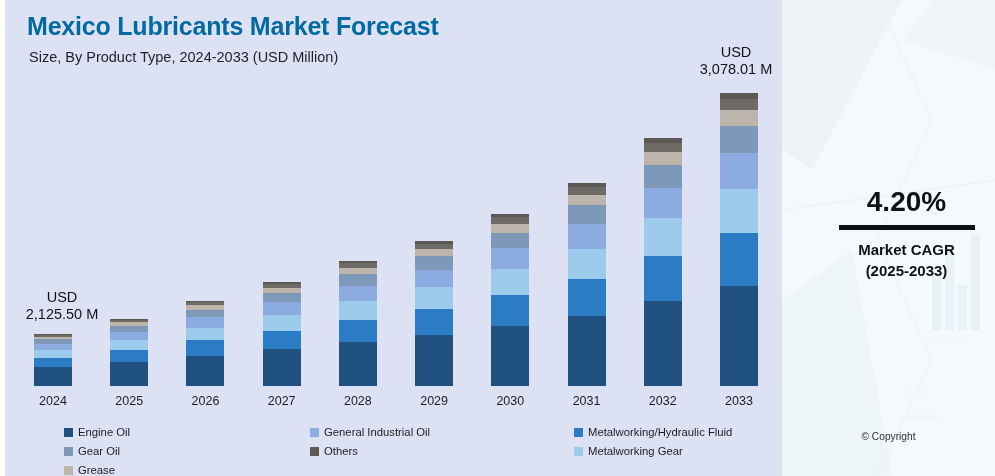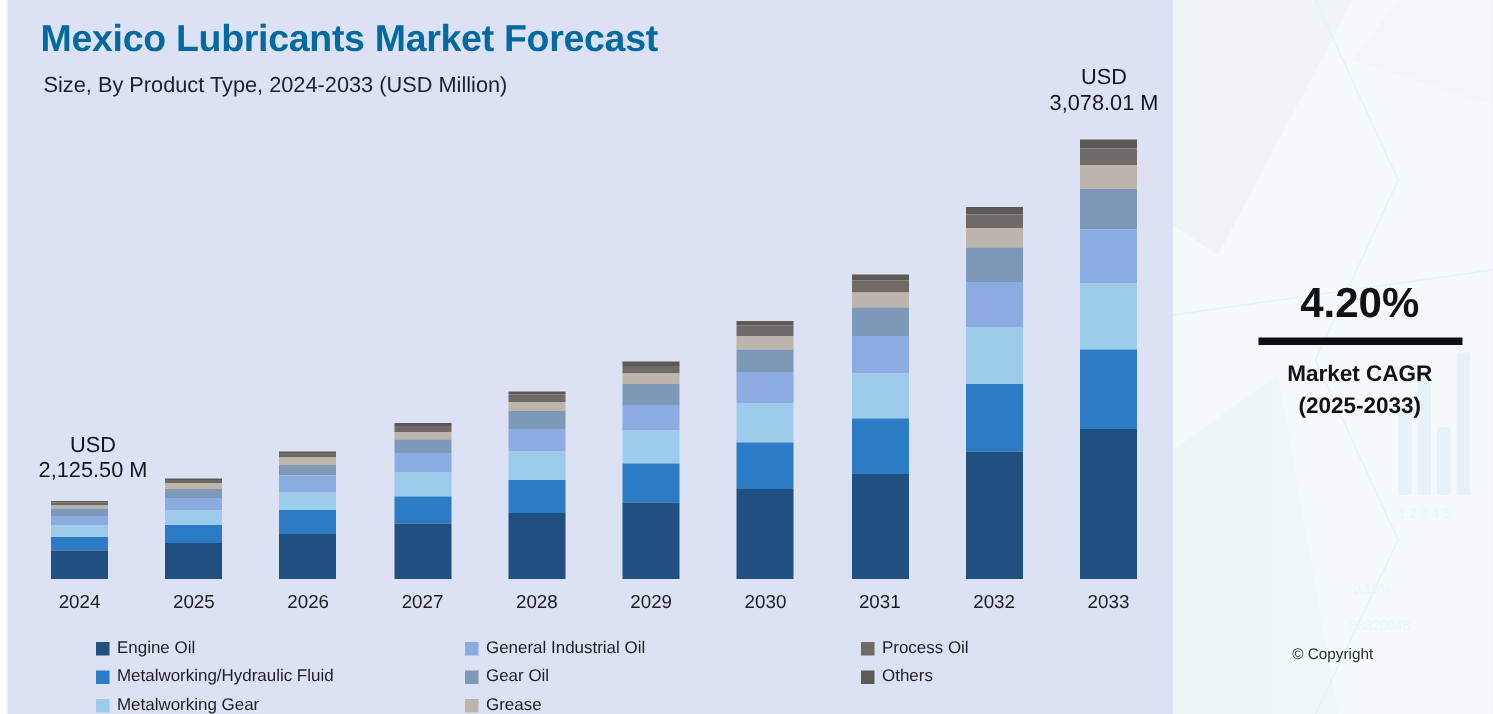--- a/index.html
+++ b/index.html
@@ -239,24 +239,20 @@
       </div>
 
     <div class="legend" id="legend">
         <div class="leg-item">
           <span class="leg-sw" style="background: rgb(31, 80, 128);"></span>
           <span class="leg-lb">Engine Oil</span>
         </div>
         <div class="leg-item">
           <span class="leg-sw" style="background: rgb(140, 171, 224);"></span>
           <span class="leg-lb">General Industrial Oil</span>
-        </div>
-        <div class="leg-item">
-          <span class="leg-sw" style="background: rgb(110, 106, 102);"></span>
-          <span class="leg-lb">Process Oil</span>
         </div>
         <div class="leg-item">
           <span class="leg-sw" style="background: rgb(43, 124, 196);"></span>
           <span class="leg-lb">Metalworking/Hydraulic Fluid</span>
         </div>
         <div class="leg-item">
           <span class="leg-sw" style="background: rgb(126, 152, 184);"></span>
           <span class="leg-lb">Gear Oil</span>
         </div>
         <div class="leg-item">

